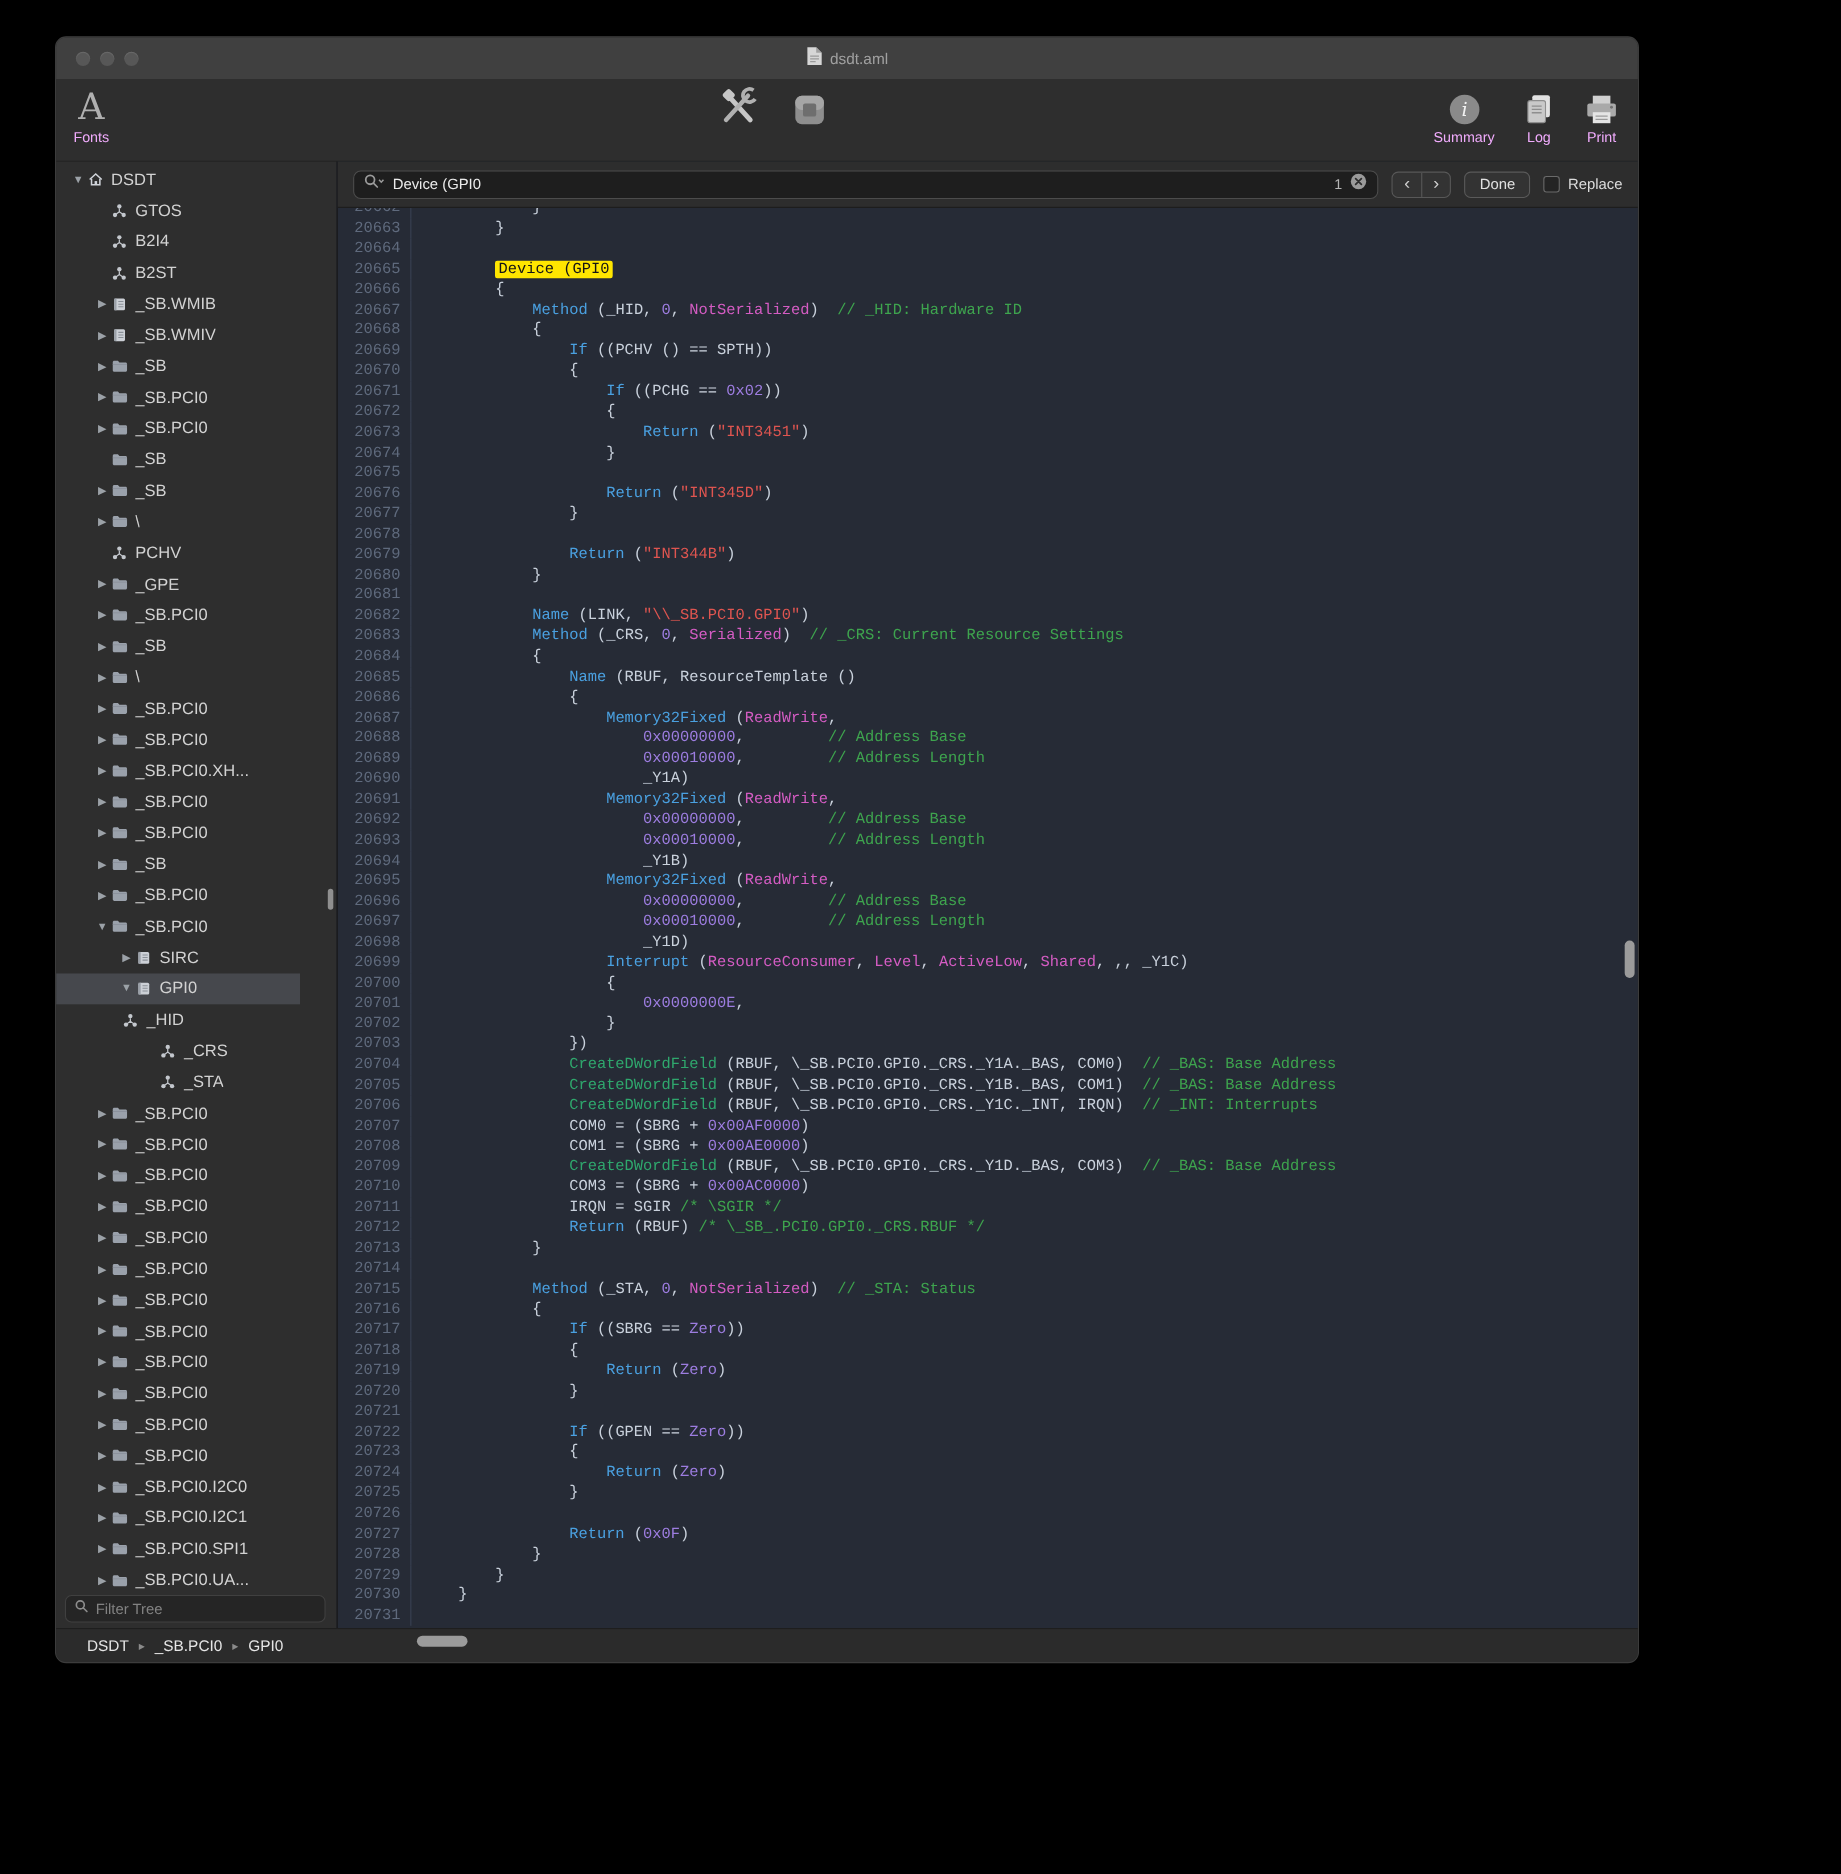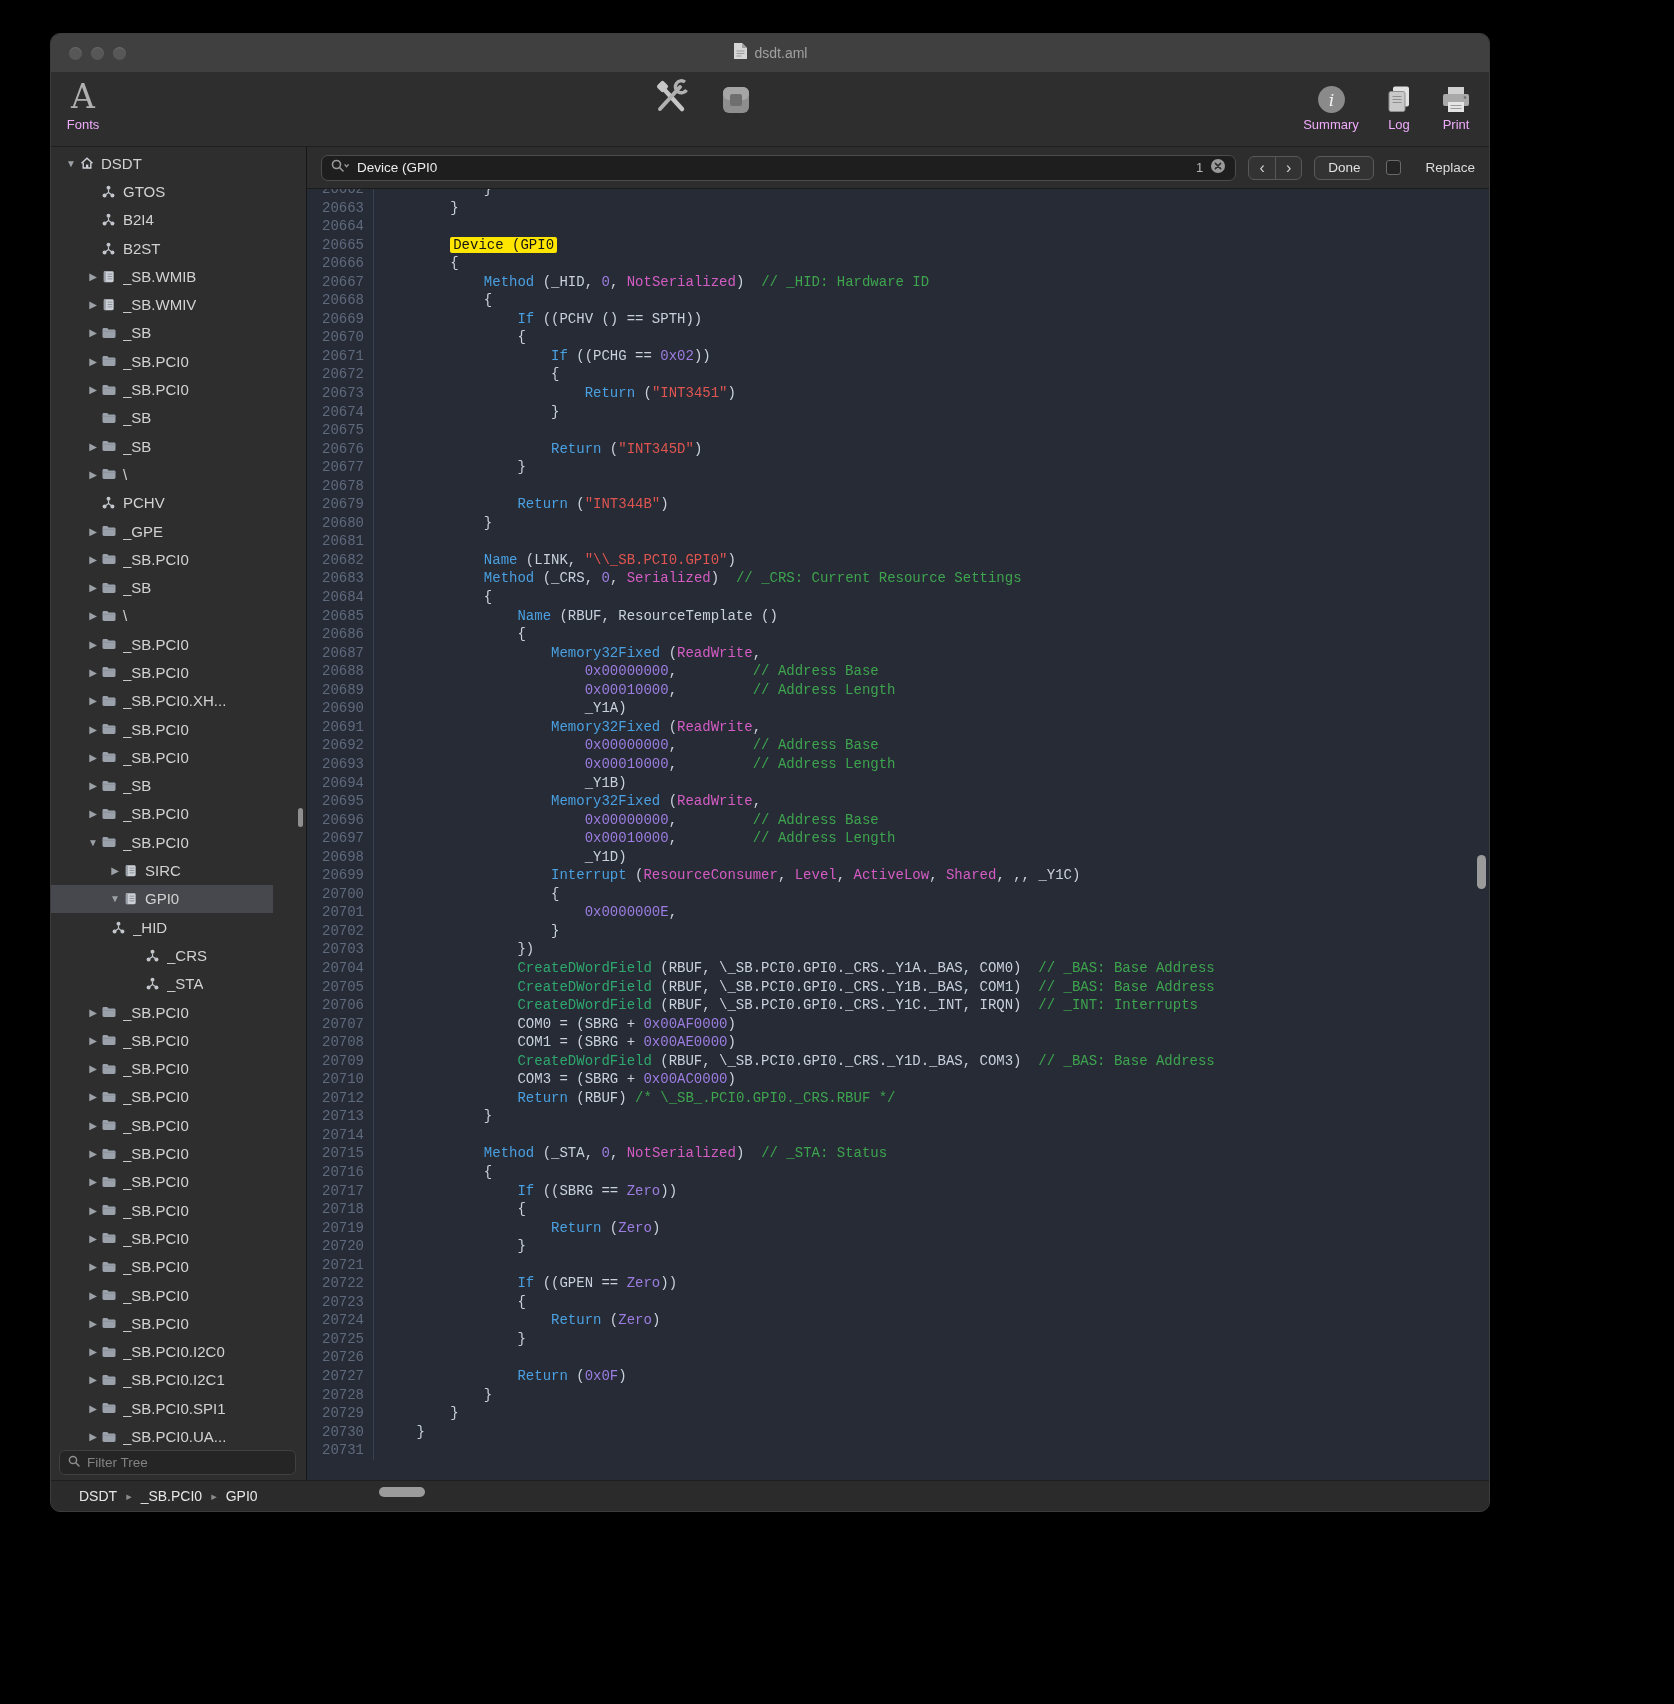--- a/index.html
+++ b/index.html
@@ -49,21 +49,21 @@
   
   .editor { flex:1; min-width:0; display:flex; flex-direction:column; background:#262b36; border-left:1px solid #161616; position:relative; }
   .searchbar { height:42px; flex:none; background:#2d2d2d; border-bottom:1px solid #1c1c1c; display:flex; align-items:center; padding:0 14px; gap:12px; }
   .search-field { flex:1; height:26px; border:1px solid #4c4c4c; background:#1e1e1e; border-radius:7px; display:flex; align-items:center; padding:0 9px; gap:7px; min-width:0; }
   .search-value { flex:1; color:#ececec; font-size:13.5px; white-space:nowrap; overflow:hidden; }
   .match-count { color:#b5b5b5; font-size:13px; }
   .nav-group { display:flex; border:1px solid #585858; border-radius:6px; overflow:hidden; height:24px; flex:none; background:#333; }
   .nav-btn { width:26px; display:flex; align-items:center; justify-content:center; color:#cfcfcf; font-size:16px; line-height:1; }
   .nav-btn + .nav-btn { border-left:1px solid #585858; }
   .done-btn { height:24px; padding:0 13px; border:1px solid #5a5a5a; border-radius:6px; background:#333; color:#e0e0e0; font-size:13.5px; display:flex; align-items:center; flex:none; }
-  .replace-wrap { display:flex; align-items:center; gap:24px; flex:none; }
+  .replace-wrap { display:flex; align-items:center; gap:7px; flex:none; }
   .checkbox { width:15px; height:15px; border:1px solid #6a6a6a; border-radius:3px; background:#242424; }
   .replace-label { color:#dcdcdc; font-size:13.5px; }
   
   .code { flex:1; overflow:hidden; position:relative; font-family:Liberation Mono, monospace; font-size:14px; }
   .codelines { margin-top:-9px; }
   .cline { display:flex; height:18.55px; line-height:18.55px; white-space:pre; }
   .ln { width:66px; flex:none; text-align:right; padding-right:9px; color:#5f6a7d; }
   .lc { flex:1; min-width:0; padding-left:9px; border-left:1px solid #394253; overflow:hidden; }
   .tk-h { border-radius:2px; padding:0 3px; }
   .v-thumb { position:absolute; right:3px; top:708px; width:9px; height:34px; border-radius:5px; background:#9b9b9b; }
@@ -734,20 +734,21 @@
             <div class="cline"><span class="ln">20701</span><span class="lc"><span class="tk-p">                        </span><span class="tk-n">0x0000000E</span><span class="tk-p">,</span></span></div>
             <div class="cline"><span class="ln">20702</span><span class="lc"><span class="tk-p">                    }</span></span></div>
             <div class="cline"><span class="ln">20703</span><span class="lc"><span class="tk-p">                })</span></span></div>
             <div class="cline"><span class="ln">20704</span><span class="lc"><span class="tk-p">                </span><span class="tk-f">CreateDWordField</span><span class="tk-p"> (RBUF, \_SB.PCI0.GPI0._CRS._Y1A._BAS, COM0)  </span><span class="tk-c">// _BAS: Base Address</span></span></div>
             <div class="cline"><span class="ln">20705</span><span class="lc"><span class="tk-p">                </span><span class="tk-f">CreateDWordField</span><span class="tk-p"> (RBUF, \_SB.PCI0.GPI0._CRS._Y1B._BAS, COM1)  </span><span class="tk-c">// _BAS: Base Address</span></span></div>
             <div class="cline"><span class="ln">20706</span><span class="lc"><span class="tk-p">                </span><span class="tk-f">CreateDWordField</span><span class="tk-p"> (RBUF, \_SB.PCI0.GPI0._CRS._Y1C._INT, IRQN)  </span><span class="tk-c">// _INT: Interrupts</span></span></div>
             <div class="cline"><span class="ln">20707</span><span class="lc"><span class="tk-p">                COM0 = (SBRG + </span><span class="tk-n">0x00AF0000</span><span class="tk-p">)</span></span></div>
             <div class="cline"><span class="ln">20708</span><span class="lc"><span class="tk-p">                COM1 = (SBRG + </span><span class="tk-n">0x00AE0000</span><span class="tk-p">)</span></span></div>
             <div class="cline"><span class="ln">20709</span><span class="lc"><span class="tk-p">                </span><span class="tk-f">CreateDWordField</span><span class="tk-p"> (RBUF, \_SB.PCI0.GPI0._CRS._Y1D._BAS, COM3)  </span><span class="tk-c">// _BAS: Base Address</span></span></div>
             <div class="cline"><span class="ln">20710</span><span class="lc"><span class="tk-p">                COM3 = (SBRG + </span><span class="tk-n">0x00AC0000</span><span class="tk-p">)</span></span></div>
+            <div class="cline"><span class="ln">20711</span><span class="lc"><span class="tk-p">                IRQN = SGIR </span><span class="tk-c">/* \SGIR */</span></span></div>
             <div class="cline"><span class="ln">20712</span><span class="lc"><span class="tk-p">                </span><span class="tk-k">Return</span><span class="tk-p"> (RBUF) </span><span class="tk-c">/* \_SB_.PCI0.GPI0._CRS.RBUF */</span></span></div>
             <div class="cline"><span class="ln">20713</span><span class="lc"><span class="tk-p">            }</span></span></div>
             <div class="cline"><span class="ln">20714</span><span class="lc"></span></div>
             <div class="cline"><span class="ln">20715</span><span class="lc"><span class="tk-p">            </span><span class="tk-k">Method</span><span class="tk-p"> (_STA, </span><span class="tk-n">0</span><span class="tk-p">, </span><span class="tk-a">NotSerialized</span><span class="tk-p">)  </span><span class="tk-c">// _STA: Status</span></span></div>
             <div class="cline"><span class="ln">20716</span><span class="lc"><span class="tk-p">            {</span></span></div>
             <div class="cline"><span class="ln">20717</span><span class="lc"><span class="tk-p">                </span><span class="tk-k">If</span><span class="tk-p"> ((SBRG == </span><span class="tk-n">Zero</span><span class="tk-p">))</span></span></div>
             <div class="cline"><span class="ln">20718</span><span class="lc"><span class="tk-p">                {</span></span></div>
             <div class="cline"><span class="ln">20719</span><span class="lc"><span class="tk-p">                    </span><span class="tk-k">Return</span><span class="tk-p"> (</span><span class="tk-n">Zero</span><span class="tk-p">)</span></span></div>
             <div class="cline"><span class="ln">20720</span><span class="lc"><span class="tk-p">                }</span></span></div>
             <div class="cline"><span class="ln">20721</span><span class="lc"></span></div>

